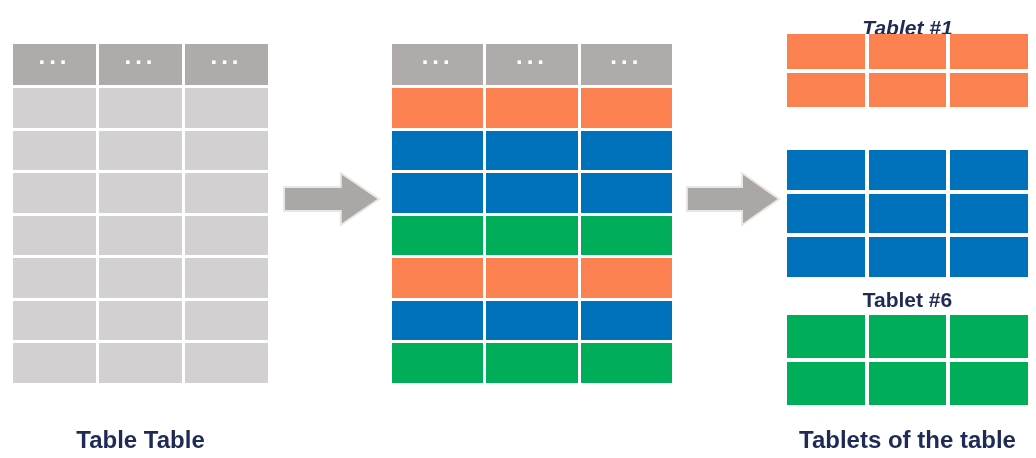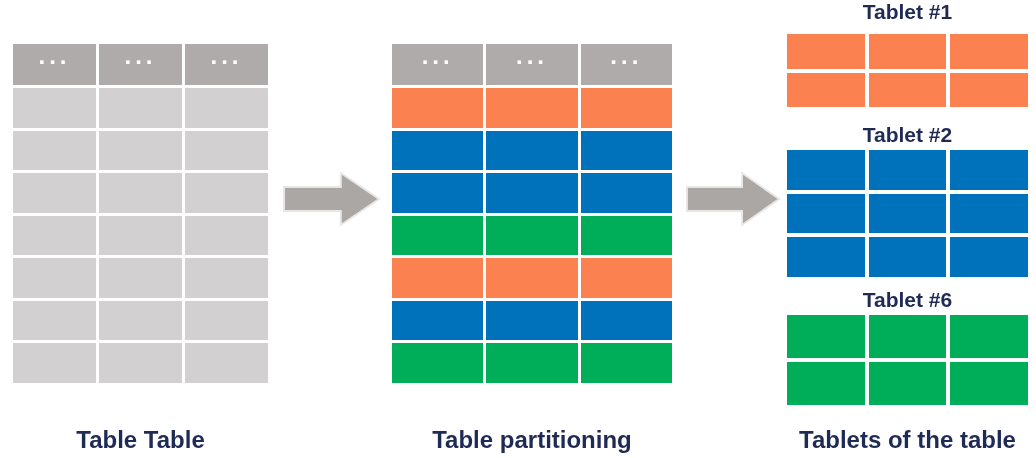--- a/index.html
+++ b/index.html
@@ -61,21 +61,21 @@
   .tablet-title {
     position: absolute;
     left: 787px; width: 241px;
     text-align: center;
     font-weight: 700;
     font-size: 21px;
     line-height: 24px;
     color: var(--navy, #1F2A55);
     white-space: nowrap;
   }
-  #tablet-1-title { top: 0; }
+  #tablet-1-title { top: 16px; font-style: italic; }
   #tablet-2-title { top: 123px; }
   #tablet-3-title { top: 288px; }
 
   .caption {
     position: absolute;
     top: 426px;
     text-align: center;
     font-weight: 700;
     font-size: 24px;
     line-height: 27px;
@@ -173,21 +173,20 @@
   <div class="tablet-title" id="tablet-1-title">Tablet #1</div>
   <div class="grid-table" id="tablet-1">
       <div class="cell" style="background: rgb(252, 129, 80);"></div>
       <div class="cell" style="background: rgb(252, 129, 80);"></div>
       <div class="cell" style="background: rgb(252, 129, 80);"></div>
       <div class="cell" style="background: rgb(252, 129, 80);"></div>
       <div class="cell" style="background: rgb(252, 129, 80);"></div>
       <div class="cell" style="background: rgb(252, 129, 80);"></div>
     </div>
 
-  <div class="tablet-title" id="tablet-2-title">Tablet #2</div>
   <div class="grid-table" id="tablet-2">
       <div class="cell" style="background: rgb(0, 114, 188);"></div>
       <div class="cell" style="background: rgb(0, 114, 188);"></div>
       <div class="cell" style="background: rgb(0, 114, 188);"></div>
       <div class="cell" style="background: rgb(0, 114, 188);"></div>
       <div class="cell" style="background: rgb(0, 114, 188);"></div>
       <div class="cell" style="background: rgb(0, 114, 188);"></div>
       <div class="cell" style="background: rgb(0, 114, 188);"></div>
       <div class="cell" style="background: rgb(0, 114, 188);"></div>
       <div class="cell" style="background: rgb(0, 114, 188);"></div>
@@ -197,16 +196,15 @@
   <div class="grid-table" id="tablet-3">
       <div class="cell" style="background: rgb(0, 174, 89);"></div>
       <div class="cell" style="background: rgb(0, 174, 89);"></div>
       <div class="cell" style="background: rgb(0, 174, 89);"></div>
       <div class="cell" style="background: rgb(0, 174, 89);"></div>
       <div class="cell" style="background: rgb(0, 174, 89);"></div>
       <div class="cell" style="background: rgb(0, 174, 89);"></div>
     </div>
 
   <div class="caption" id="cap-1">Table Table</div>
-  <div class="caption" id="cap-2">Table partitioning</div>
   <div class="caption" id="cap-3">Tablets of the table</div>
 
 </div>
 
 </body></html>

